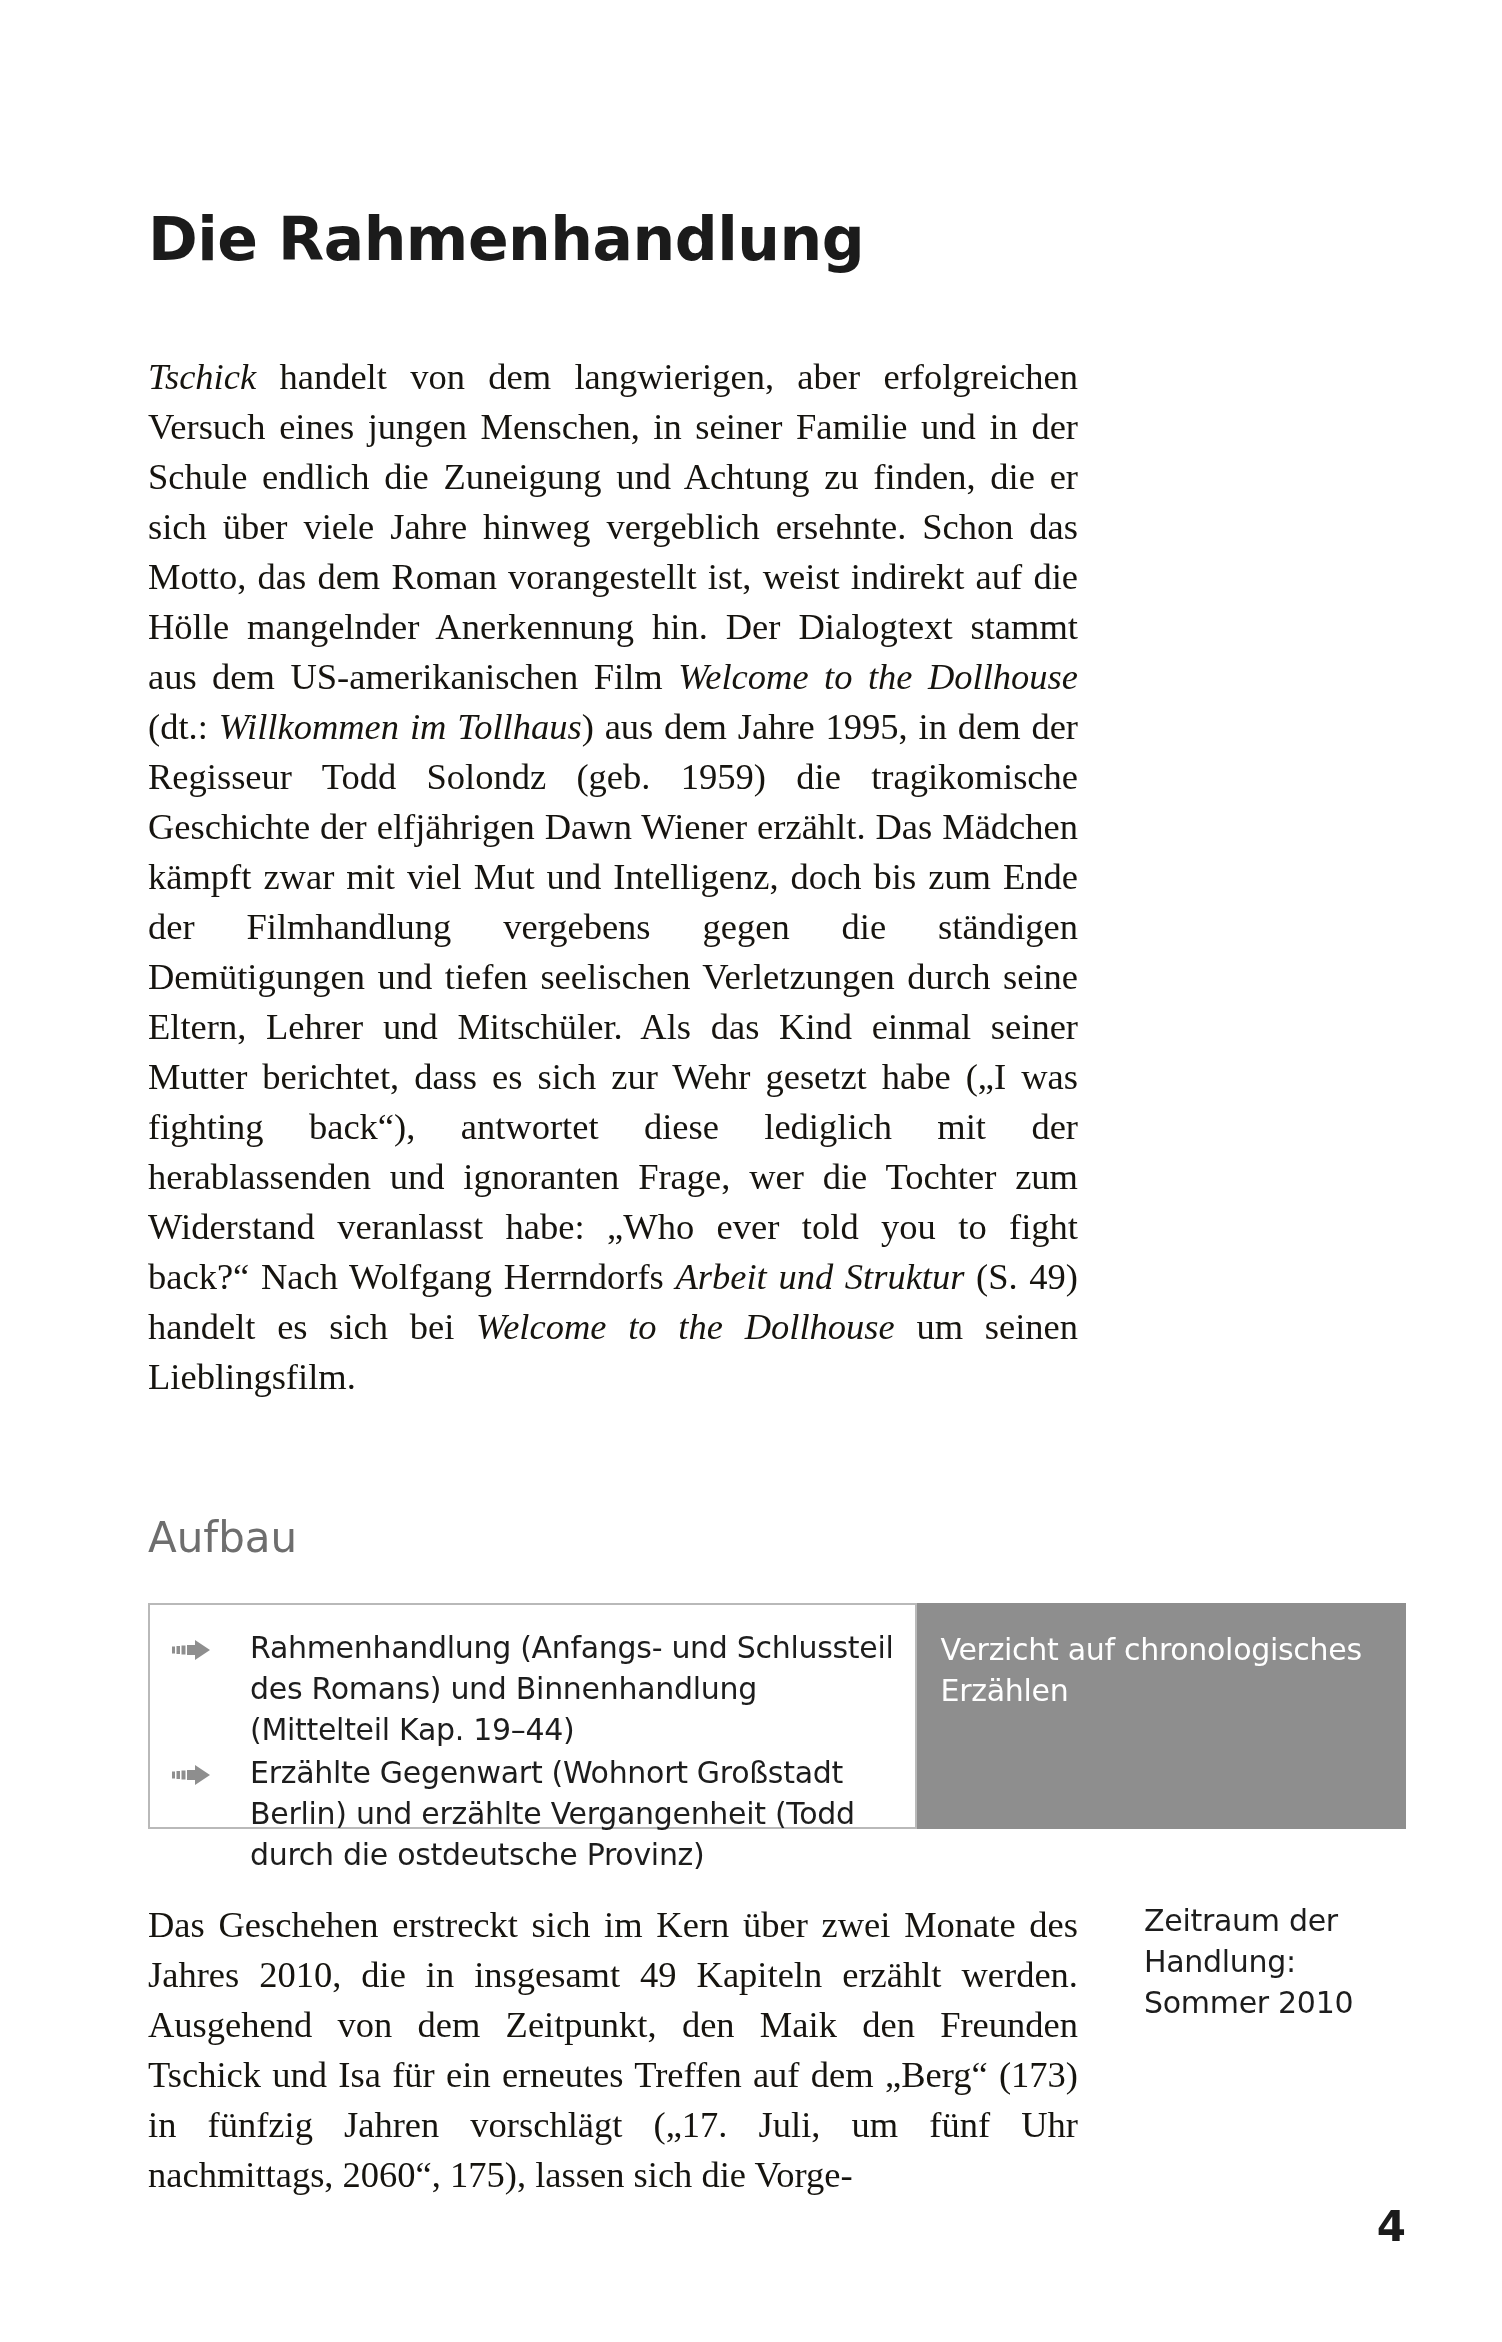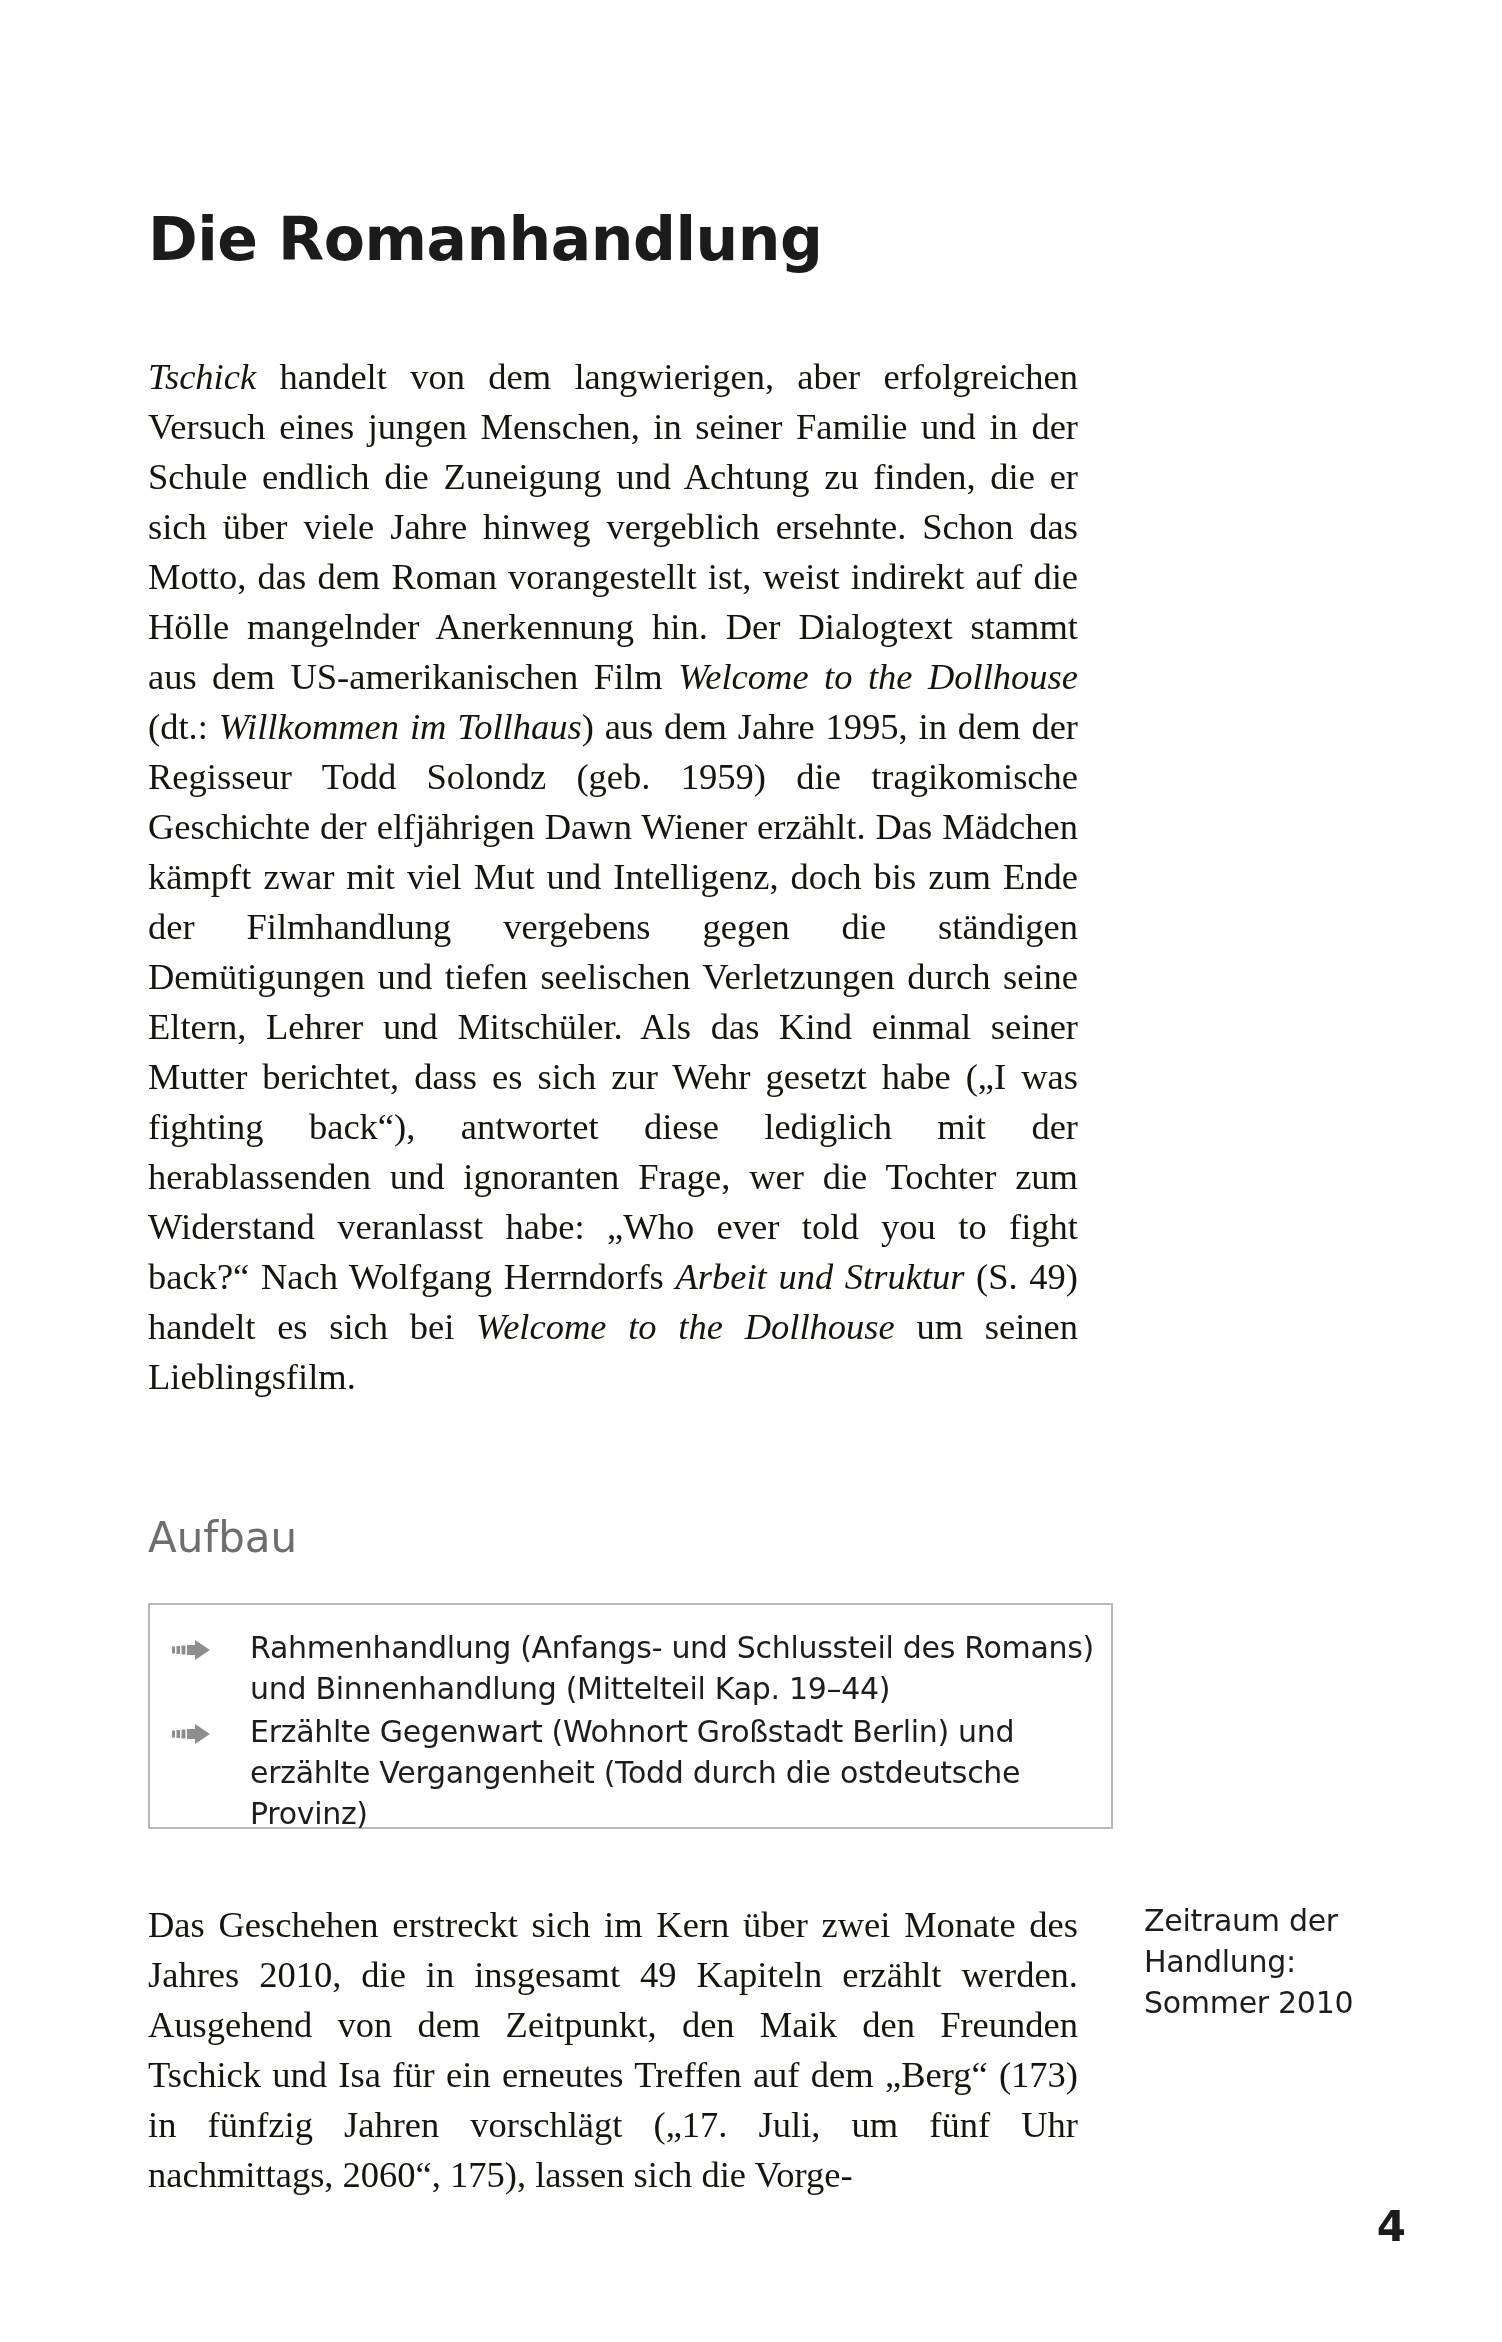--- a/index.html
+++ b/index.html
@@ -151,21 +151,21 @@
     font-weight: 700;
     font-size: 42px;
     color: #1b1b1b;
   }
 </style>
 </head>
 <body>
 
 <div class="page">
 
-  <h1 class="chapter-title">Die Romanhandlung</h1>
+  <h1 class="chapter-title">Die Rahmenhandlung</h1>
 
   <p class="bodytext col-main" id="intro-paragraph"><i>Tschick</i><span> handelt von dem langwierigen, aber erfolgreichen Versuch eines jungen Menschen, in seiner Familie und in der Schule endlich die Zuneigung und Achtung zu finden, die er sich über viele Jahre hinweg vergeblich ersehnte. Schon das Motto, das dem Roman vorangestellt ist, weist indirekt auf die Hölle mangelnder Anerkennung hin. Der Dialogtext stammt aus dem US-amerikanischen Film </span><i>Welcome to the Dollhouse</i><span> (dt.: </span><i>Willkommen im Tollhaus</i><span>) aus dem Jahre 1995, in dem der Regisseur Todd Solondz (geb. 1959) die tragikomische Geschichte der elfjährigen Dawn Wiener erzählt. Das Mädchen kämpft zwar mit viel Mut und Intelligenz, doch bis zum Ende der Filmhandlung vergebens gegen die ständigen Demütigungen und tiefen seelischen Verletzungen durch seine Eltern, Lehrer und Mitschüler. Als das Kind einmal seiner Mutter berichtet, dass es sich zur Wehr gesetzt habe („I was fighting back“), antwortet diese lediglich mit der herablassenden und ignoranten Frage, wer die Tochter zum Widerstand veranlasst habe: „Who ever told you to fight back?“ Nach Wolfgang Herrndorfs </span><i>Arbeit und Struktur</i><span> (S. 49) handelt es sich bei </span><i>Welcome to the Dollhouse</i><span> um seinen Lieblingsfilm.</span></p>
 
   <h2 class="section-heading">Aufbau</h2>
 
   <div class="callout-row">
 
     <div class="callout-box">
       <ul class="bullet-list">
 
@@ -191,20 +191,21 @@
               <rect x="15" y="6" width="9" height="10" fill="#8e8e8e"></rect>
               <polygon points="23,1 38,11 23,21" fill="#8e8e8e"></polygon>
             </svg>
           </span>
           <span class="bullet-text">Erzählte Gegenwart (Wohnort Großstadt Berlin) und erzählte Vergangenheit (Todd durch die ostdeutsche Provinz)</span>
         </li>
 
       </ul>
     </div>
 
+    <div class="callout-aside">Verzicht auf chronologisches Erzählen</div>
 
   </div>
 
   <p class="bodytext col-main" id="time-paragraph"><span>Das Geschehen erstreckt sich im Kern über zwei Monate des Jahres 2010, die in insgesamt 49 Kapiteln erzählt werden. Ausgehend von dem Zeitpunkt, den Maik den Freunden Tschick und Isa für ein erneutes Treffen auf dem „Berg“ (173) in fünfzig Jahren vorschlägt („17. Juli, um fünf Uhr nachmittags, 2060“, 175), lassen sich die Vorge-</span></p>
 
   <div class="margin-note" id="margin-note-timeframe">Zeitraum der Handlung: Sommer 2010</div>
 
   <div class="folio">4</div>
 
 </div>

